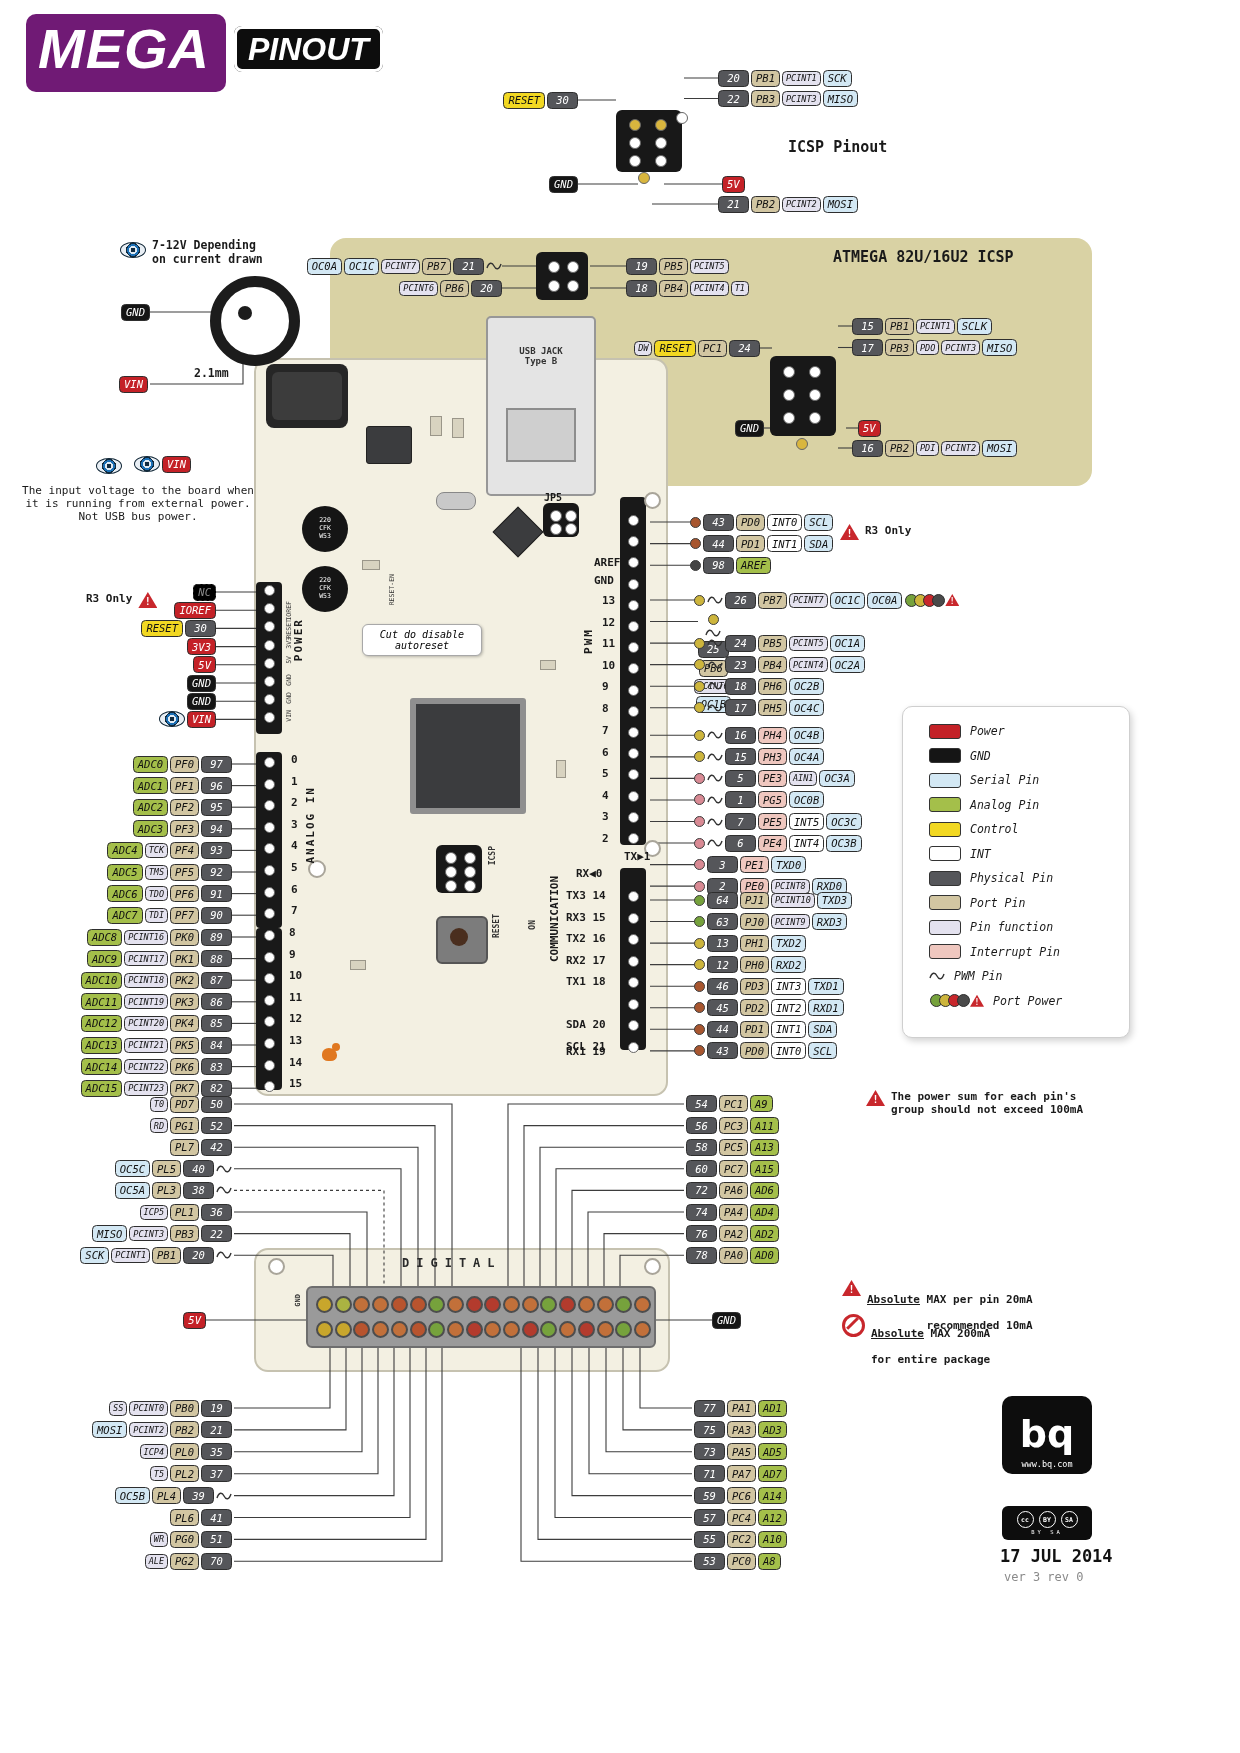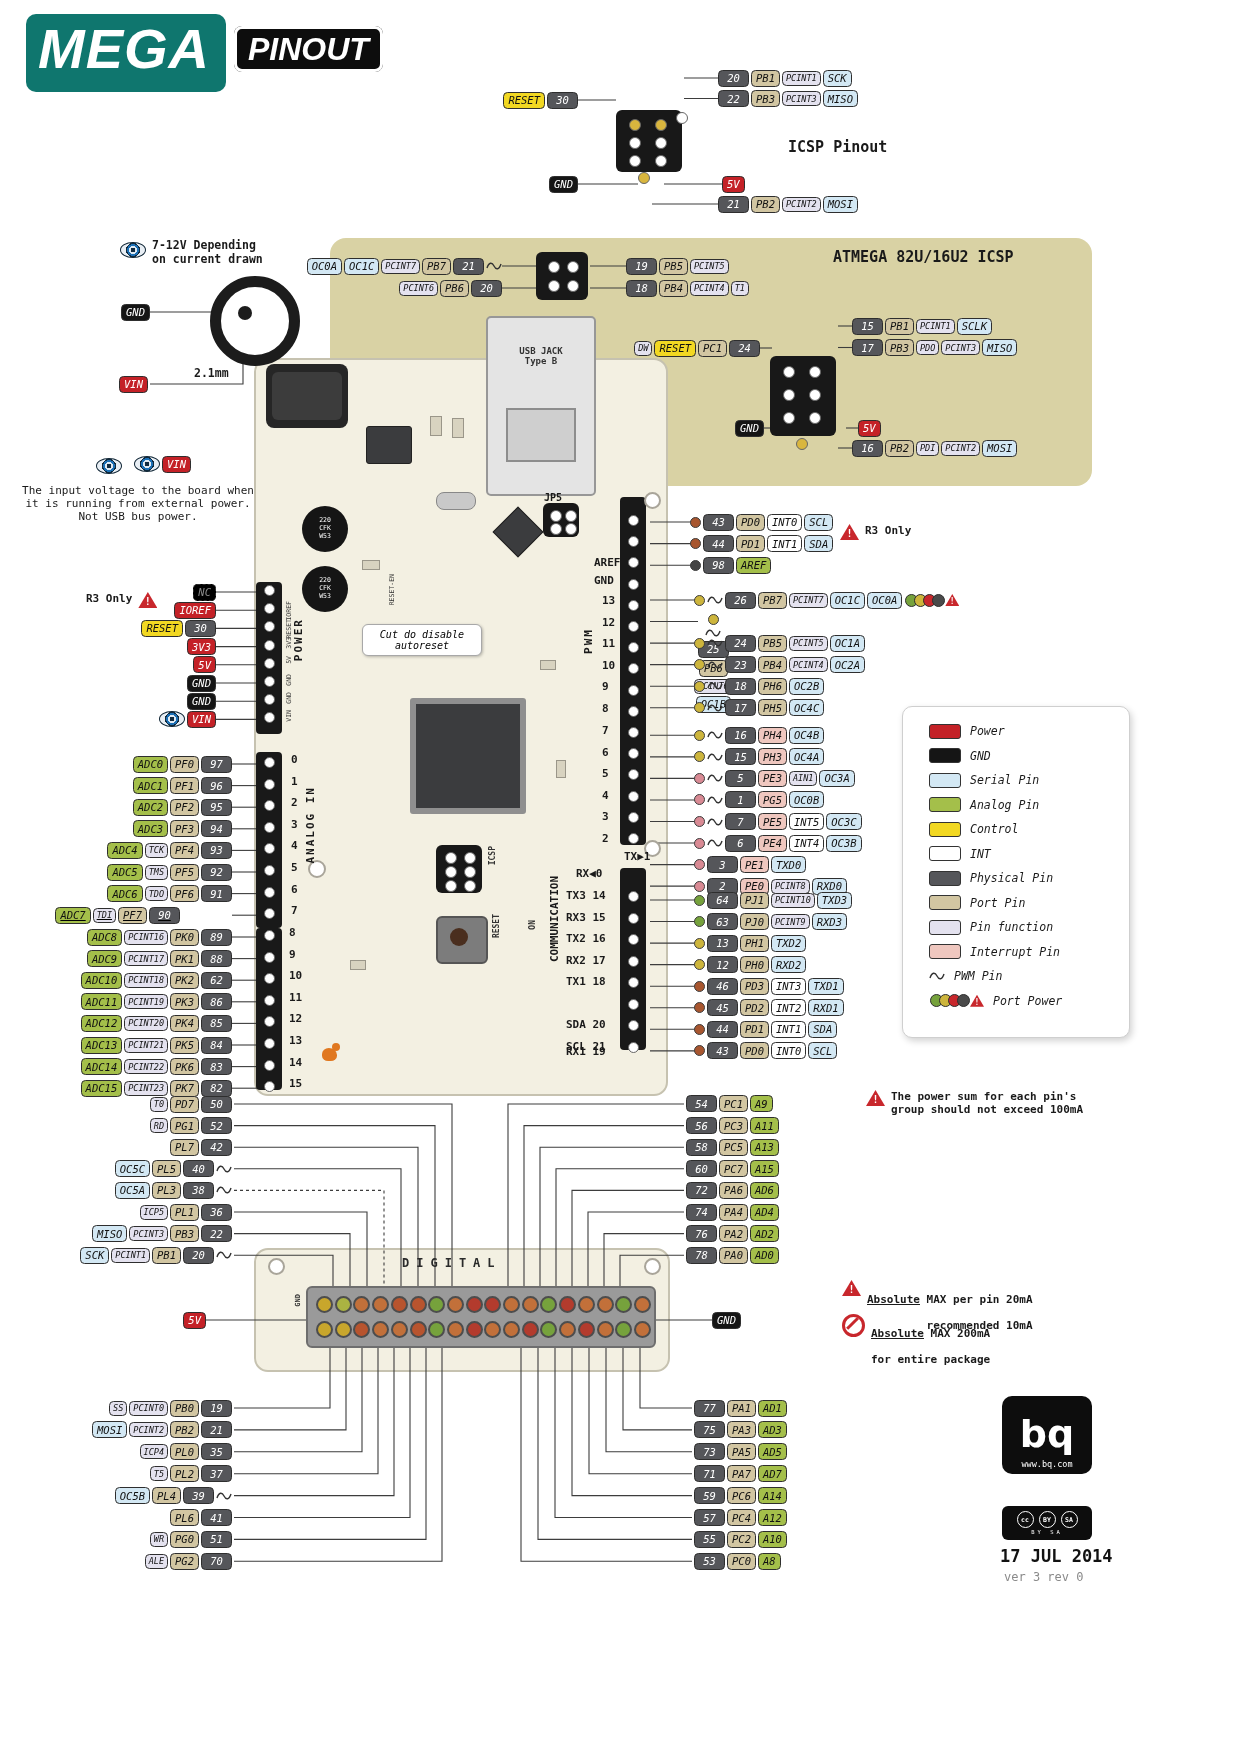--- a/index.html
+++ b/index.html
@@ -66,21 +66,21 @@
   .note{position:absolute;font:bold 11.5px "DejaVu Sans Mono",monospace;color:#1a1a1a;white-space:pre-line;z-index:6;}
   .note-reg{position:absolute;font:11px "DejaVu Sans Mono",monospace;color:#1a1a1a;white-space:pre-line;z-index:6;text-align:center;}
   .ann{position:absolute;display:flex;align-items:flex-start;gap:6px;z-index:6;}
   .ann-text{font:bold 11px "DejaVu Sans Mono",monospace;color:#1a1a1a;}
   .wtext{font:bold 11px "DejaVu Sans Mono",monospace;color:#1a1a1a;white-space:pre-line;}
   .wsub{text-align:right;}
   .u{text-decoration:underline;}
   .digital-label{position:absolute;font:bold 12px "DejaVu Sans Mono",monospace;letter-spacing:7px;color:#2a2a2a;z-index:4;}
   
   .logo{position:absolute;left:26px;top:14px;display:flex;align-items:flex-start;z-index:6;}
-  .logo-mega{background:#0f766e;color:#fff;font:bold italic 56px "Liberation Sans",sans-serif;
+  .logo-mega{background:#701a75;color:#fff;font:bold italic 56px "Liberation Sans",sans-serif;
              padding:0 16px 8px 12px;border-radius:10px;letter-spacing:1px;line-height:70px;}
   .logo-pinout{background:#0d0d0d;color:#fff;font:bold italic 32px "Liberation Sans",sans-serif;
              padding:6px 14px;border-radius:8px;margin-left:8px;margin-top:12px;
              box-shadow:inset 0 0 0 3px #fff;line-height:34px;}
   
   .legend{position:absolute;left:902px;top:706px;width:200px;height:318px;background:#fff;border:1px solid #cfcfcf;
           border-radius:10px;box-shadow:2px 3px 7px rgba(0,0,0,.18);z-index:6;padding:12px 0 0 26px;}
   .lrow{display:flex;align-items:center;gap:9px;height:24.5px;}
   .lsw{width:30px;height:13px;border:1px solid #333;border-radius:3px;flex:none;padding:0;}
   .llab{font:italic 11.5px "DejaVu Sans Mono",monospace;color:#1a1a1a;}
@@ -677,21 +677,21 @@
     <span class="badge b-func">TMS</span>
     <span class="badge b-port">PF5</span>
     <span class="badge b-phys">92</span>
   </div>
 <div class="pin-row" style="top: 885.6px; right: 1008px;">
     <span class="badge b-analog">ADC6</span>
     <span class="badge b-func">TDO</span>
     <span class="badge b-port">PF6</span>
     <span class="badge b-phys">91</span>
   </div>
-<div class="pin-row" style="top: 907.2px; right: 1060px; text-decoration: underline;">
+<div class="pin-row" style="top: 907.2px; right: 1008px;">
     <span class="badge b-analog">ADC7</span>
     <span class="badge b-func">TDI</span>
     <span class="badge b-port">PF7</span>
     <span class="badge b-phys">90</span>
   </div>
 <div class="pin-row" style="top: 929px; right: 1008px;">
     <span class="badge b-analog">ADC8</span>
     <span class="badge b-func">PCINT16</span>
     <span class="badge b-port">PK0</span>
     <span class="badge b-phys">89</span>
@@ -699,21 +699,21 @@
 <div class="pin-row" style="top: 950.6px; right: 1008px;">
     <span class="badge b-analog">ADC9</span>
     <span class="badge b-func">PCINT17</span>
     <span class="badge b-port">PK1</span>
     <span class="badge b-phys">88</span>
   </div>
 <div class="pin-row" style="top: 972.2px; right: 1008px;">
     <span class="badge b-analog">ADC10</span>
     <span class="badge b-func">PCINT18</span>
     <span class="badge b-port">PK2</span>
-    <span class="badge b-phys">62</span>
+    <span class="badge b-phys">87</span>
   </div>
 <div class="pin-row" style="top: 993.8px; right: 1008px;">
     <span class="badge b-analog">ADC11</span>
     <span class="badge b-func">PCINT19</span>
     <span class="badge b-port">PK3</span>
     <span class="badge b-phys">86</span>
   </div>
 <div class="pin-row" style="top: 1015.4px; right: 1008px;">
     <span class="badge b-analog">ADC12</span>
     <span class="badge b-func">PCINT20</span>

